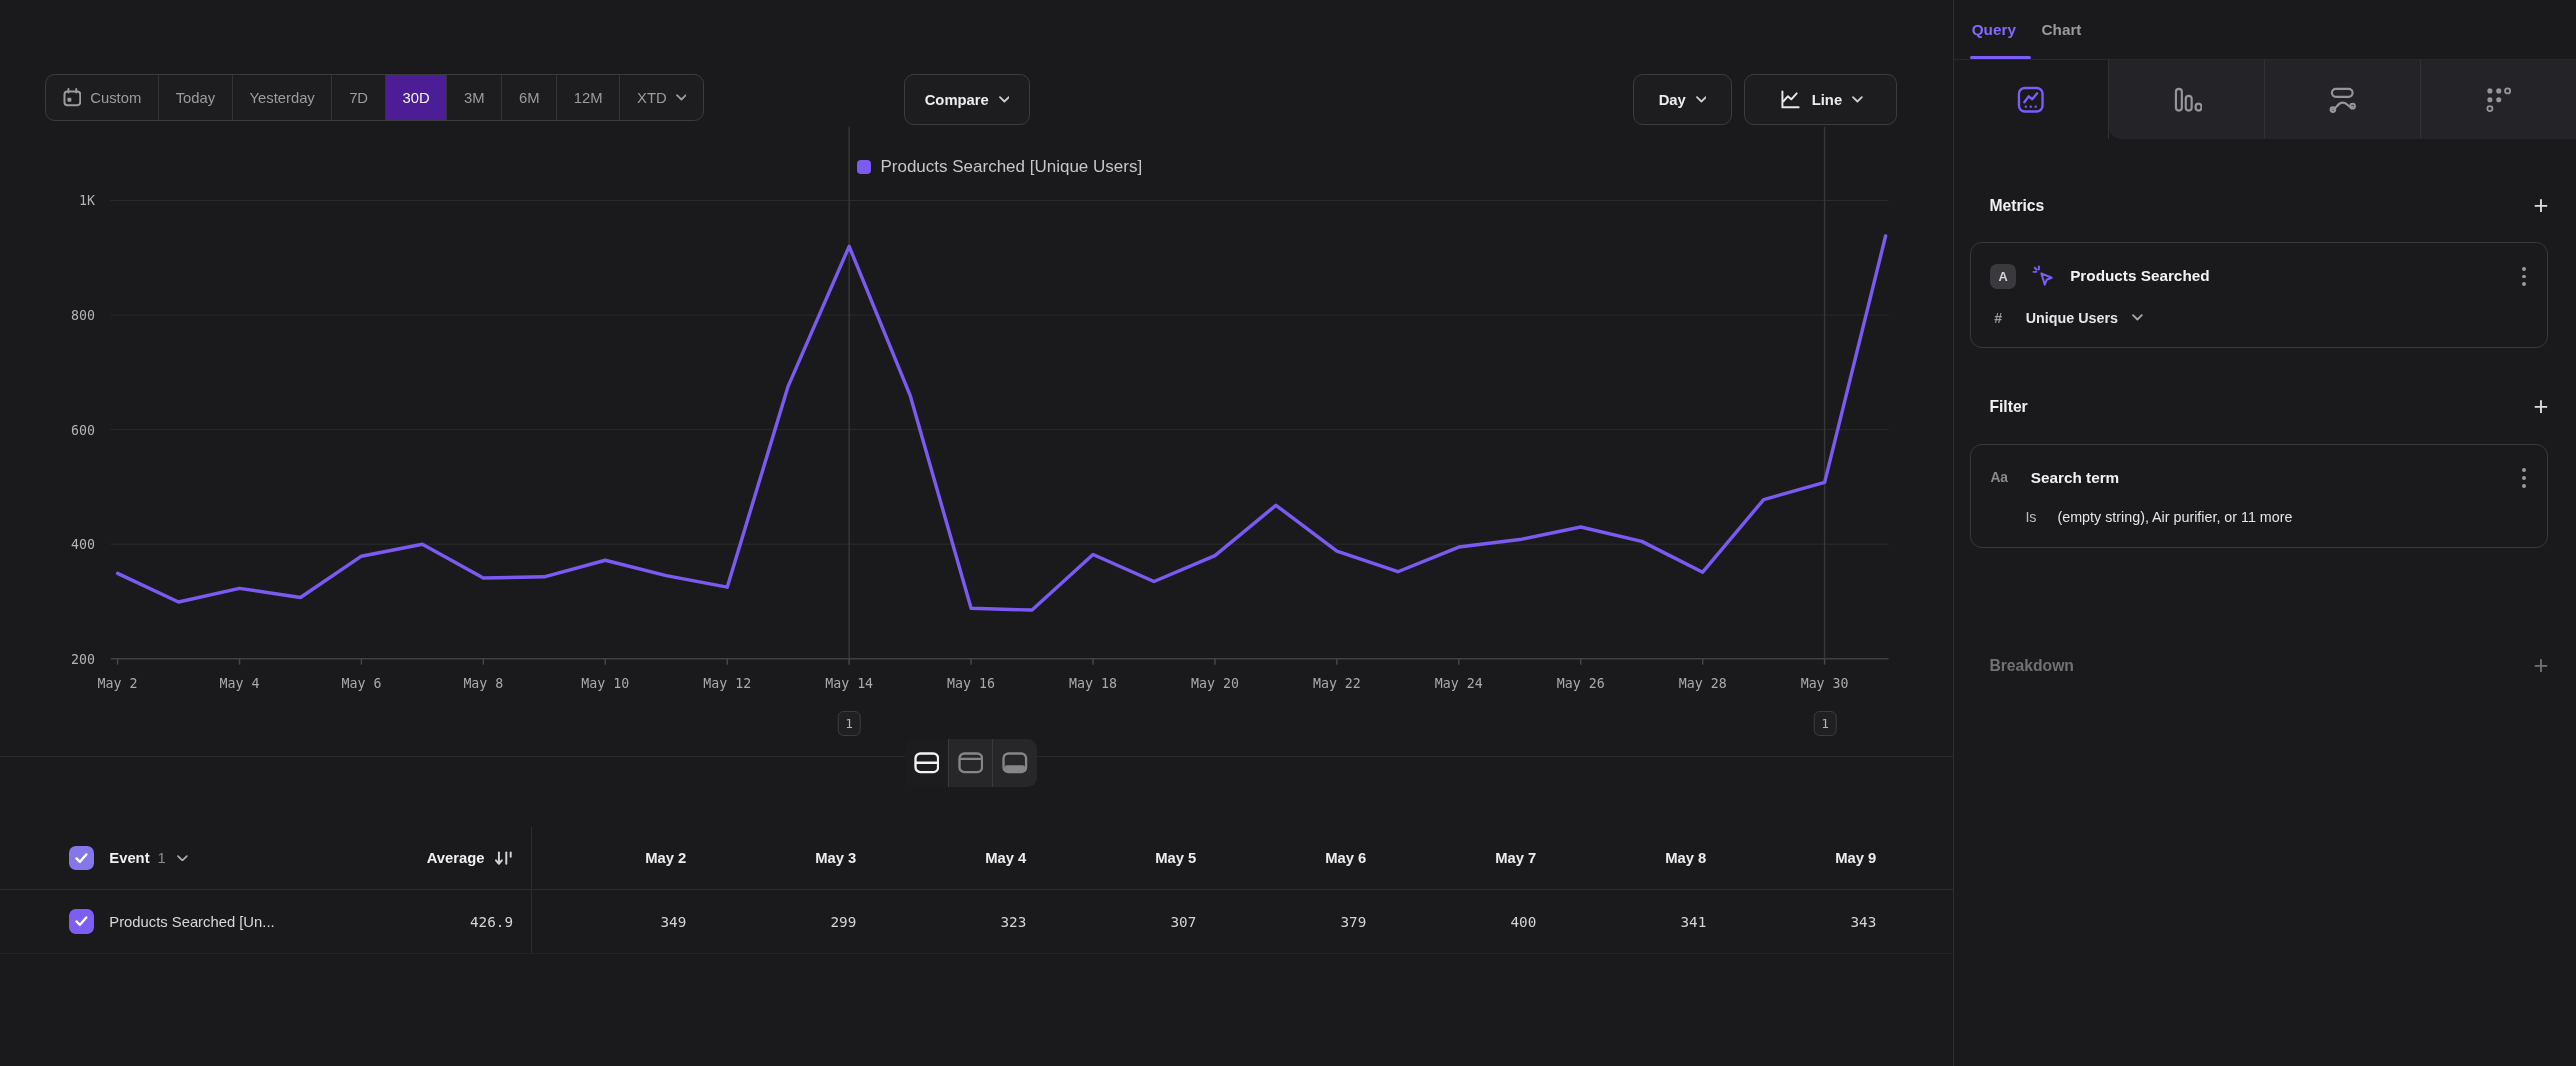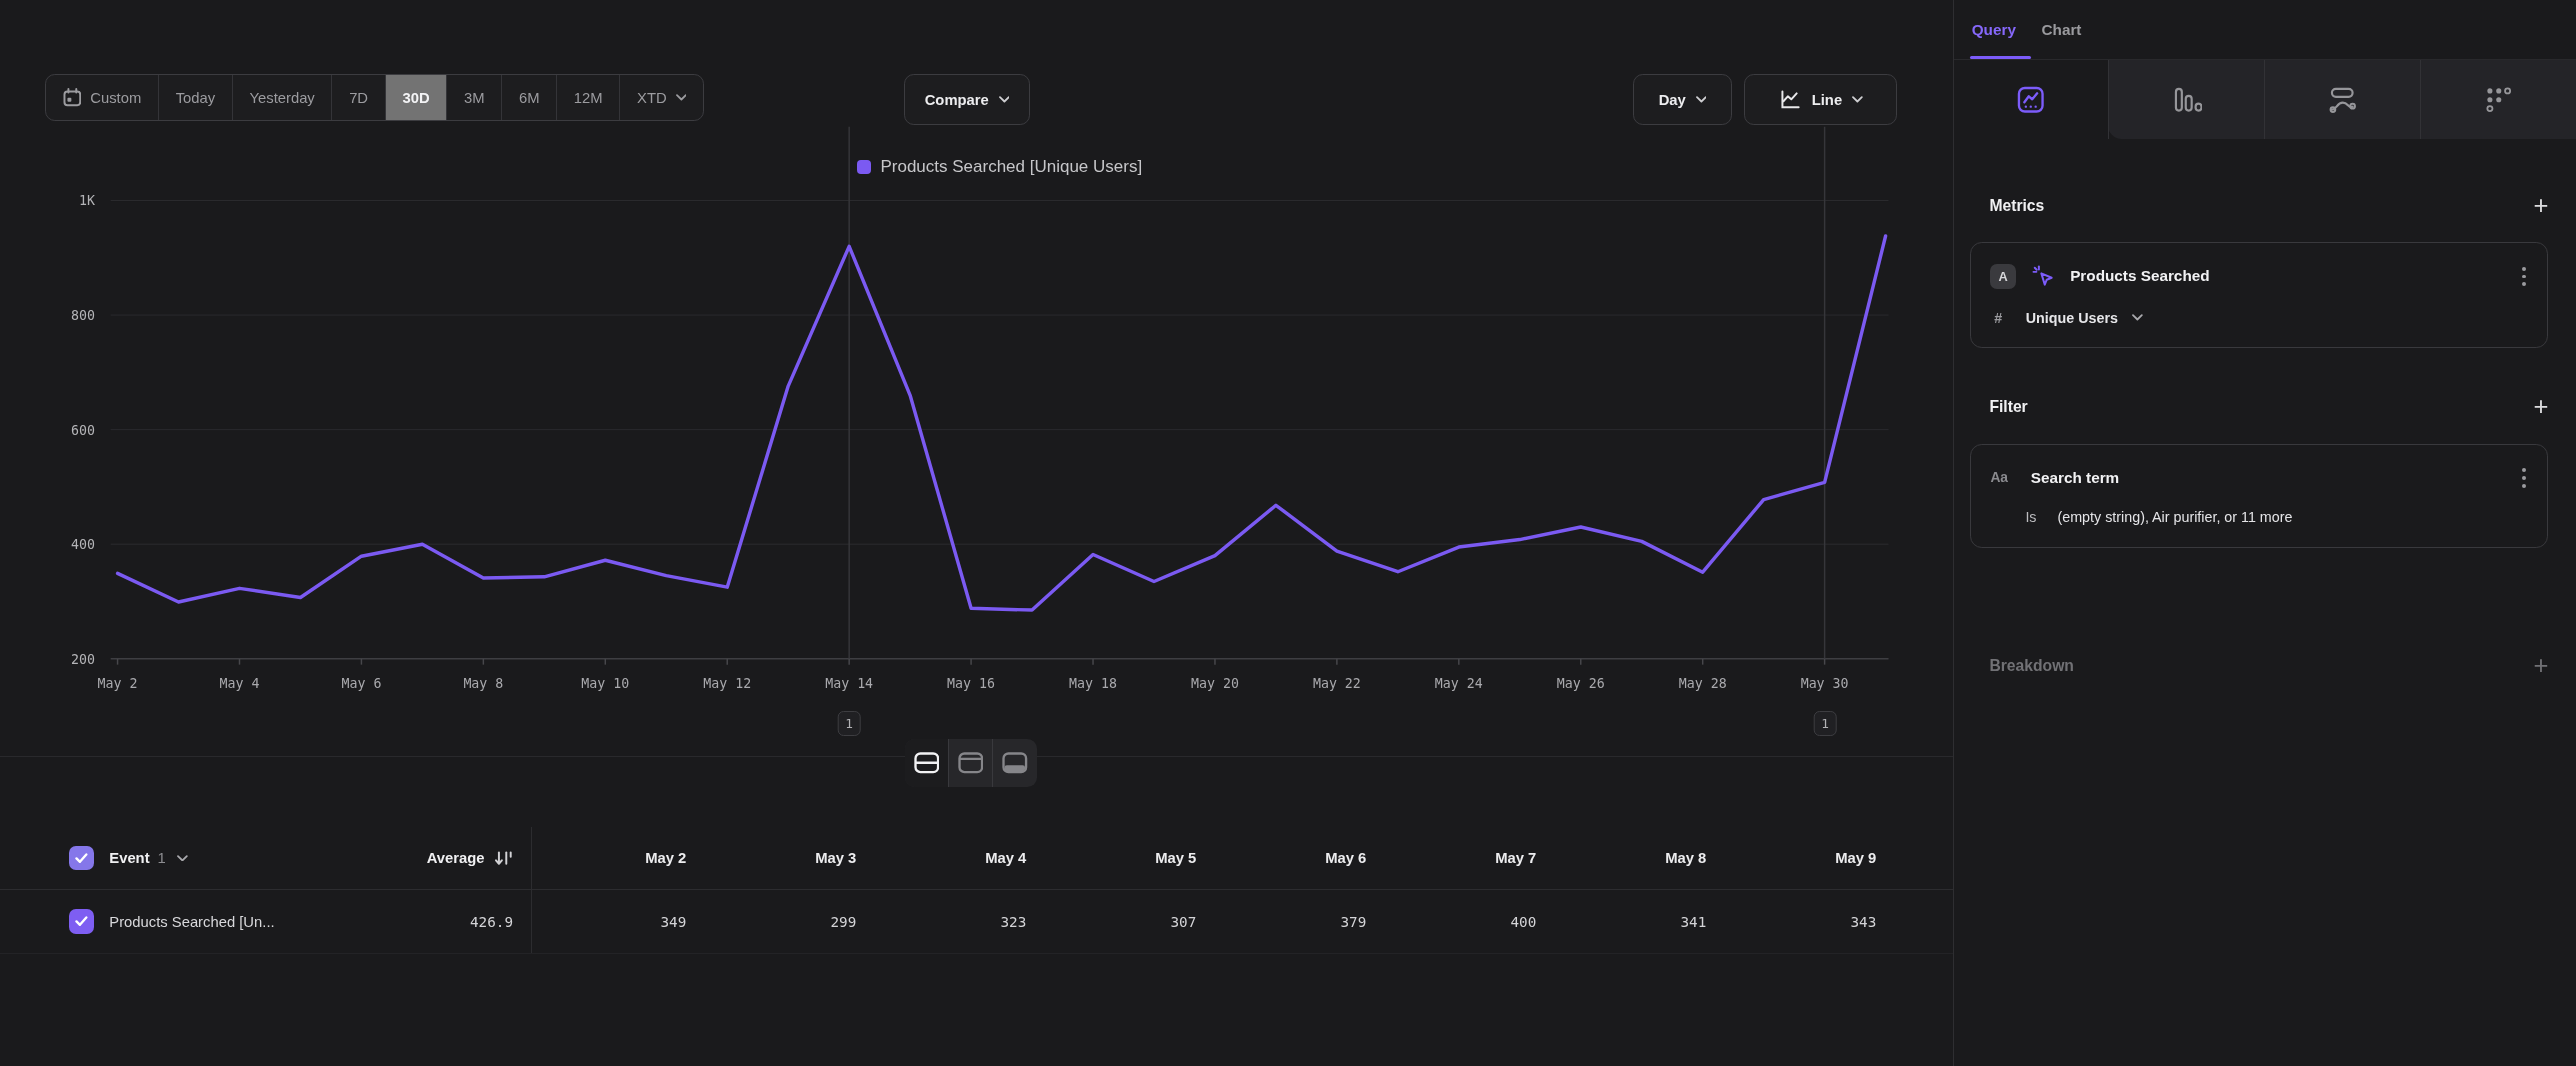--- a/index.html
+++ b/index.html
@@ -16,21 +16,21 @@
     display:flex; align-items:stretch;
     border:1px solid #3c3c40; border-radius:9.8px; overflow:hidden;
     background:#1d1d1f;
   }
   .seg {
     display:flex; align-items:center; gap:8.9px;
     padding:0 16.7px; font-size:14.8px; color:#9c9ca0;
     border-right:1px solid #343438; cursor:pointer; white-space:nowrap;
   }
   .seg:last-child { border-right:none; }
-  .seg.sel { background:#737373; color:#f4f4f6; font-weight:bold; }
+  .seg.sel { background:#4c1d95; color:#f4f4f6; font-weight:normal; }
   .seg svg { flex:0 0 auto; }
 
   .pill-btn {
     position:absolute; top:74px; height:51px;
     display:flex; align-items:center; justify-content:center; gap:9.8px;
     border:1px solid #3c3c40; border-radius:9.8px;
     font-size:14.8px; color:#ededef; font-weight:bold; cursor:pointer;
     background:#1d1d1f;
   }
   #compare-btn { left:904px; padding:0 19.7px; }

